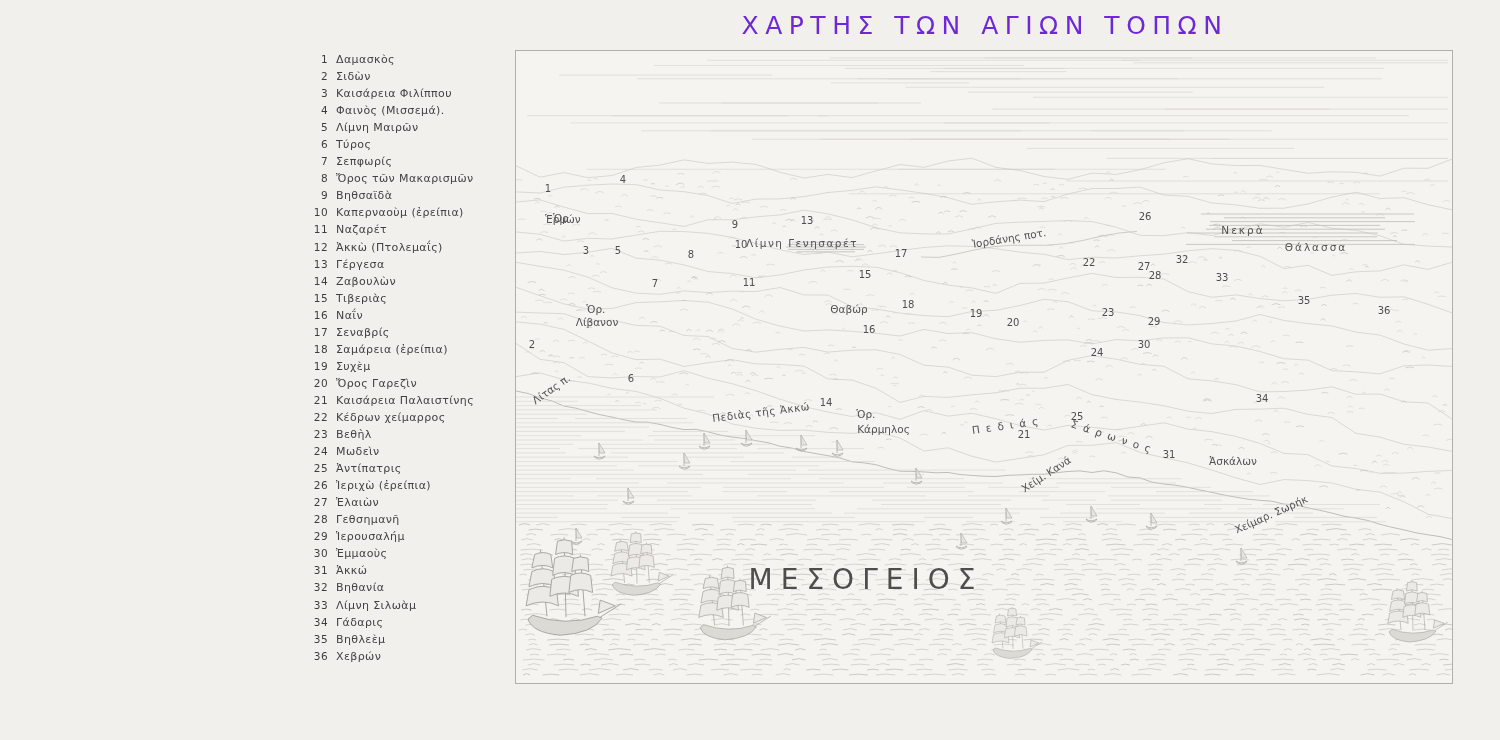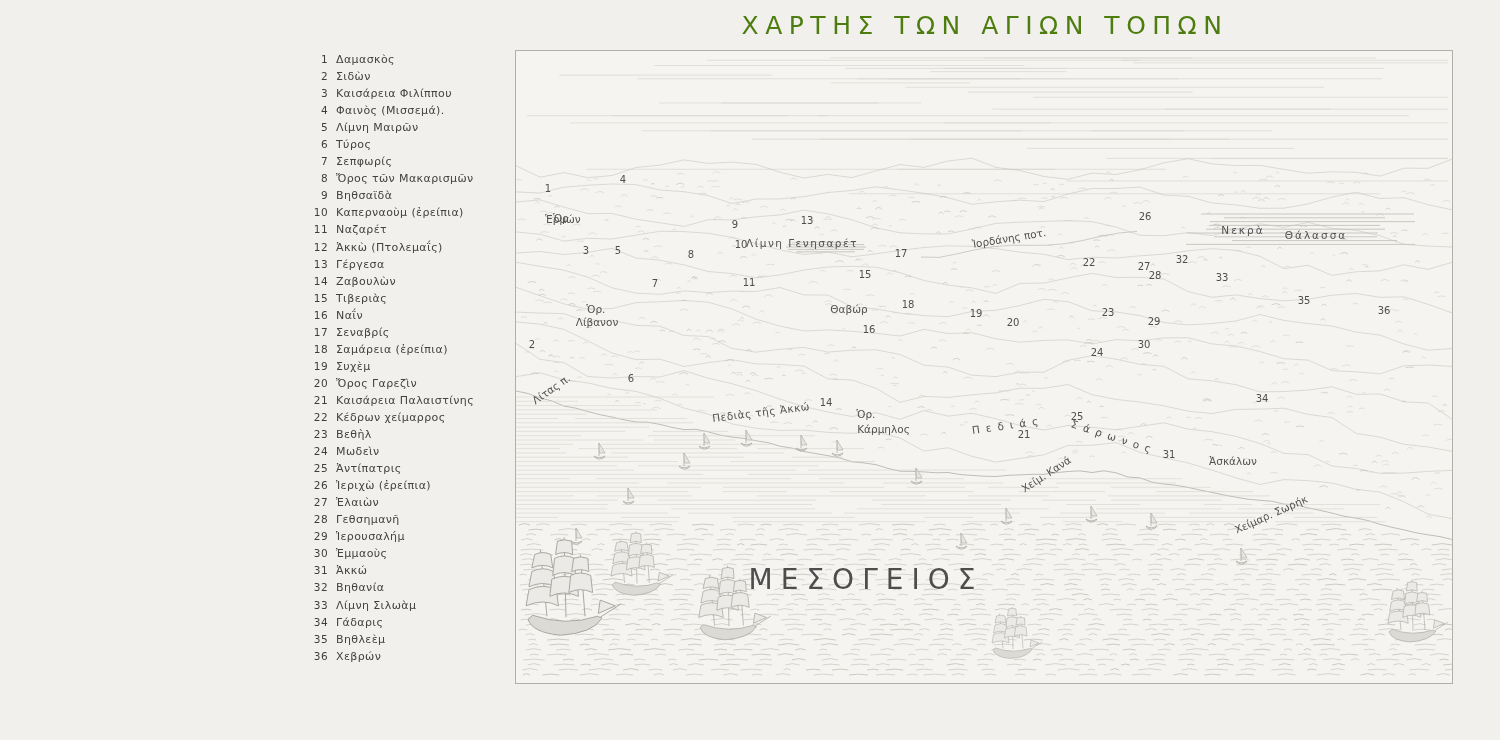--- a/index.html
+++ b/index.html
@@ -3,21 +3,21 @@
 <meta charset="utf-8">
 <style>
   html,body{margin:0;padding:0;}
   body{
     width:1500px;height:740px;position:relative;overflow:hidden;
     background:#f1f0ec;
     font-family:"DejaVu Sans",sans-serif;color:#454545;
   }
   .map-title{
     position:absolute;left:515px;top:11px;width:940px;text-align:center;
-    font-size:25px;letter-spacing:6.5px;color:#4d7c0f;white-space:nowrap;
+    font-size:25px;letter-spacing:6.5px;color:#6d28d9;white-space:nowrap;
   }
   .legend{position:absolute;left:302px;top:53px;}
   .lrow{display:flex;height:17.05px;align-items:baseline;font-size:11px;letter-spacing:.4px;color:#424242;}
   .lnum{width:26px;text-align:right;margin-right:8px;font-size:10.5px;color:#3d3d3d;flex:none;}
   .lname{white-space:nowrap;text-align:center;}
   .panel{
     position:absolute;left:515px;top:50px;width:938px;height:634px;
     background:#f5f4f0;border:1px solid #b1afaa;box-sizing:border-box;
   }
   .panel svg{position:absolute;left:0;top:0;}
@@ -2154,21 +2154,21 @@
       <div class="mnum" style="left: 788px; top: 249px; transform: translate(-50%, -50%) rotate(0deg);">35</div>
       <div class="mnum" style="left: 868px; top: 259px; transform: translate(-50%, -50%) rotate(0deg);">36</div>
       <div class="mlabel" style="left: 45px; top: 167px; transform: translate(-50%, -50%) rotate(0deg); text-align: right;">Ὁρ</div>
       <div class="mlabel" style="left: 47px; top: 168px; transform: translate(-50%, -50%) rotate(0deg);">Ἑρμών</div>
       <div class="mlabel" style="left: 80px; top: 258px; transform: translate(-50%, -50%) rotate(0deg);">Ὁρ.</div>
       <div class="mlabel" style="left: 81px; top: 271px; transform: translate(-50%, -50%) rotate(0deg);">Λίβανον</div>
       <div class="mlabel" style="left: 286px; top: 192px; transform: translate(-50%, -50%) rotate(0deg); letter-spacing: 1.5px;">Λίμνη Γενησαρέτ</div>
       <div class="mlabel" style="left: 493px; top: 187px; transform: translate(-50%, -50%) rotate(-9deg);">Ἰορδάνης ποτ.</div>
       <div class="mlabel" style="left: 333px; top: 258px; transform: translate(-50%, -50%) rotate(0deg);">Θαβώρ</div>
       <div class="mlabel" style="left: 727px; top: 155px; transform: translate(-50%, -50%) rotate(0deg); letter-spacing: 2px; margin-top: 24px;">Νεκρὰ</div>
-      <div class="mlabel" style="left: 800px; top: 184px; transform: translate(-50%, -50%) rotate(0deg); letter-spacing: 2px;">Θάλασσα</div>
+      <div class="mlabel" style="left: 800px; top: 196px; transform: translate(-50%, -50%) rotate(0deg); letter-spacing: 2px;">Θάλασσα</div>
       <div class="mlabel" style="left: 245px; top: 361px; transform: translate(-50%, -50%) rotate(-7deg); letter-spacing: 0.5px;">Πεδιὰς τῆς Ἀκκώ</div>
       <div class="mlabel" style="left: 350px; top: 363px; transform: translate(-50%, -50%) rotate(0deg);">Ὁρ.</div>
       <div class="mlabel" style="left: 348px; top: 378px; transform: translate(-50%, -50%) rotate(0deg); padding-left: 39px;">Κάρμηλος</div>
       <div class="mlabel" style="left: 35px; top: 338px; transform: translate(-50%, -50%) rotate(-35deg);">Λίτας π.</div>
       <div class="mlabel" style="left: 492px; top: 374px; transform: translate(-50%, -50%) rotate(-8deg); letter-spacing: 6px;">Πεδιάς</div>
       <div class="mlabel" style="left: 598px; top: 386px; transform: translate(-50%, -50%) rotate(18deg); letter-spacing: 6px;">Σάρωνος</div>
       <div class="mlabel" style="left: 530px; top: 423px; transform: translate(-50%, -50%) rotate(-33deg);">Χείμ. Κανά</div>
       <div class="mlabel" style="left: 717px; top: 410px; transform: translate(-50%, -50%) rotate(0deg);">Ἀσκάλων</div>
       <div class="mlabel" style="left: 755px; top: 463px; transform: translate(-50%, -50%) rotate(-24deg);">Χείμαρ. Σωρήκ</div>
       <div class="sealabel" style="left: 350px; top: 528px; transform: translate(-50%, -50%) rotate(0deg);">ΜΕΣΟΓΕΙΟΣ</div>

